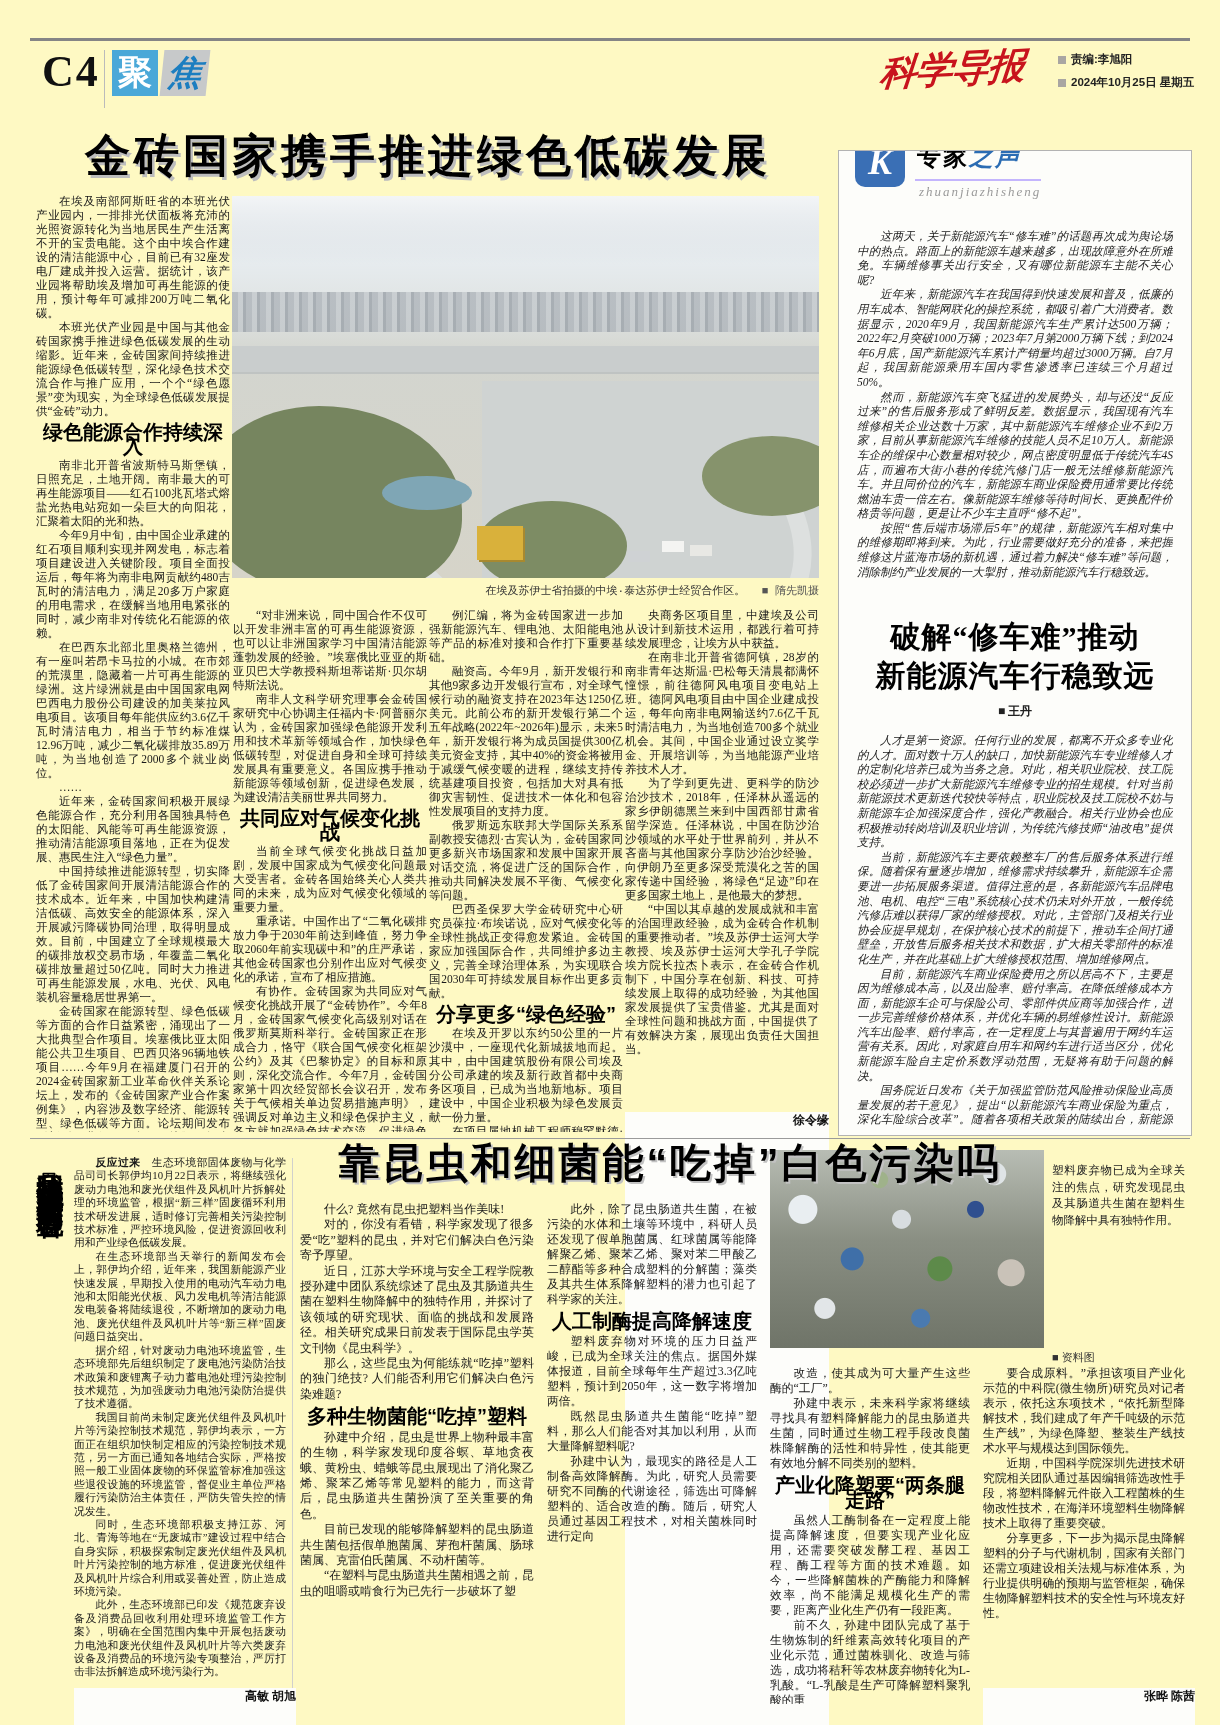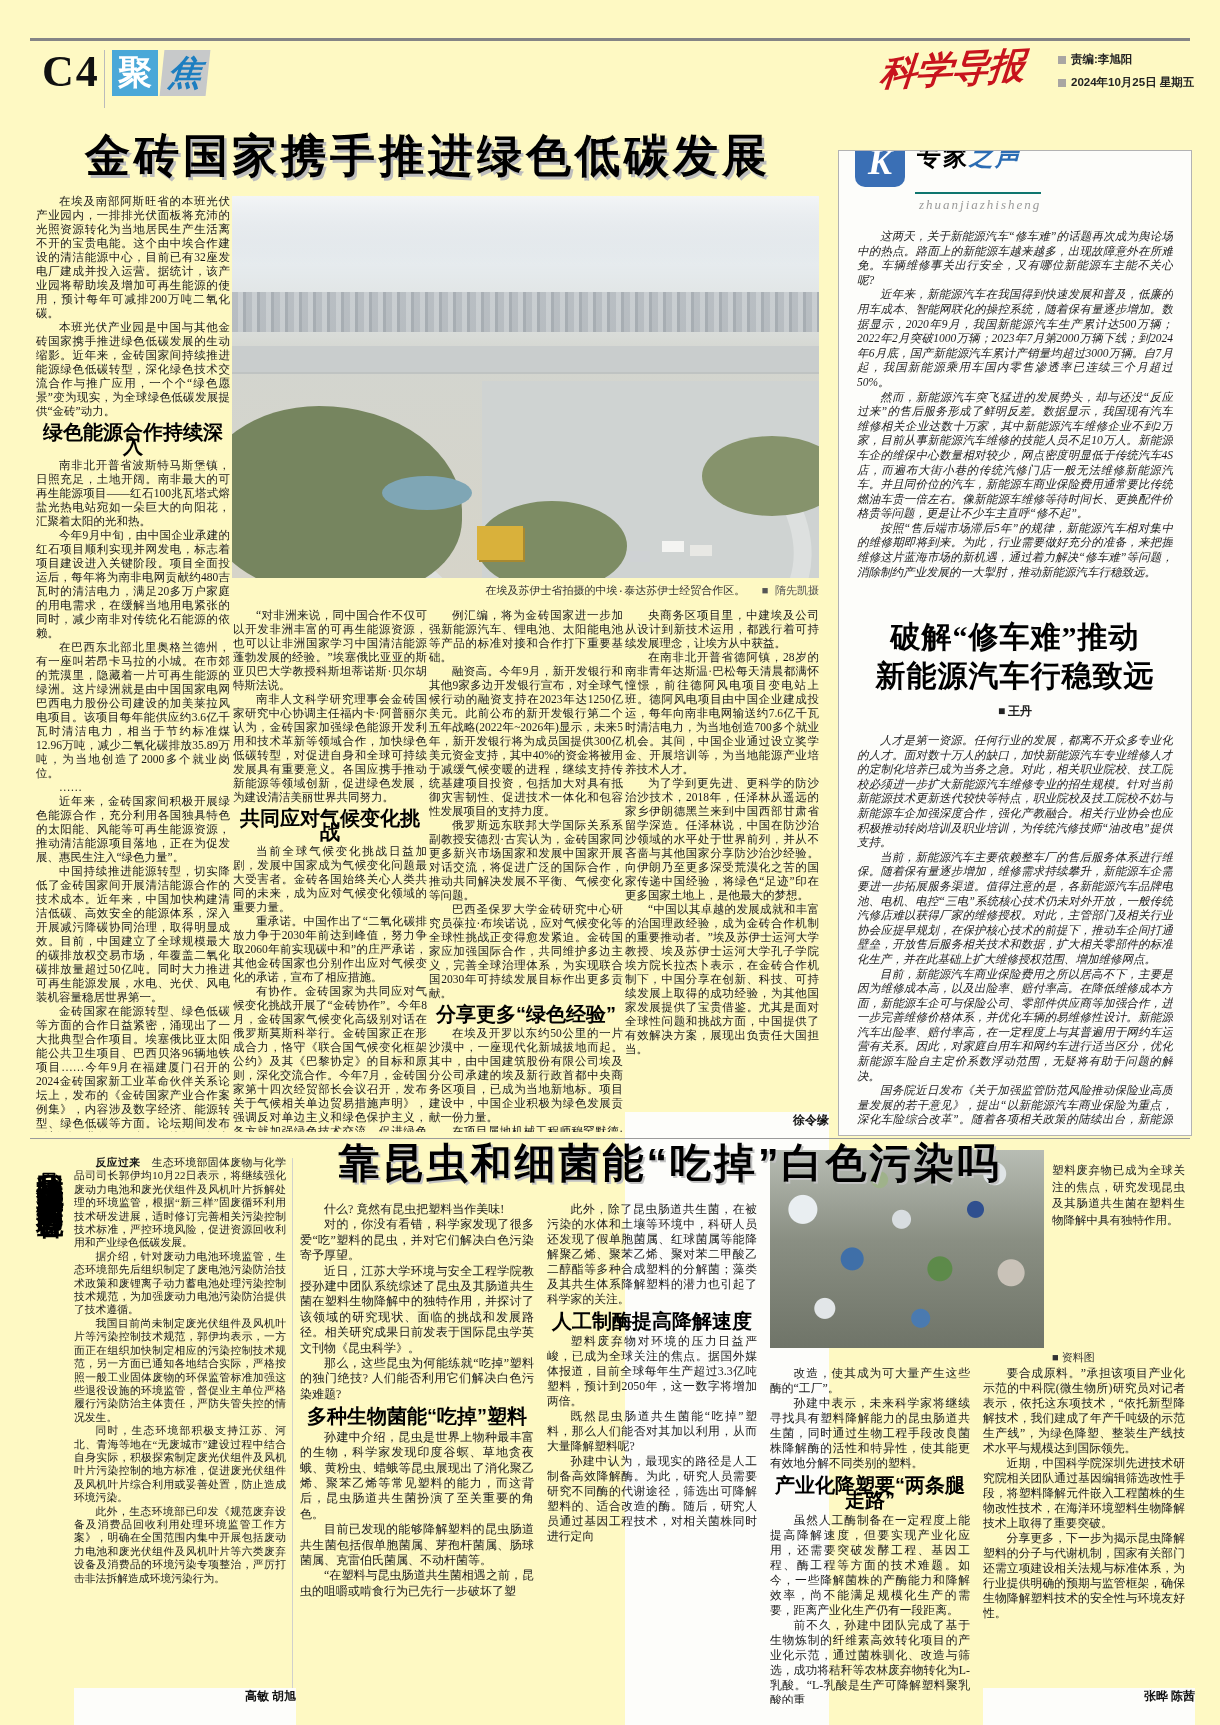--- a/index.html
+++ b/index.html
@@ -47,21 +47,21 @@
   .np-car1{position:absolute;left:430px;top:345px;width:22px;height:11px;background:#f4f4f2;box-shadow:28px 4px 0 #e8e8e4,-34px 10px 0 #cfd2d4;}
   .np-haze{position:absolute;left:0;top:0;width:100%;height:70px;background:linear-gradient(#ffffffcc,#ffffff00);}
   .photo-caption-line{left:232px;top:583px;width:587px;font-size:11px;color:#333;text-align:right;
                       font-family:Liberation Mono, monospace;}
   
   .sidebar{left:838px;top:150px;width:352px;height:984px;border:1px solid #b3b3b3;background:#fdfdfa;overflow:hidden;}
   .sb-logo-row{position:absolute;left:16px;top:-14px;display:flex;align-items:flex-start;gap:10px;background:#fdfdfa;padding-right:14px;}
   .sb-k{width:50px;height:50px;background:#3a6fb5;color:#fff;border-radius:10px;display:flex;align-items:center;
         justify-content:center;font-size:36px;font-weight:900;font-family:"Liberation Serif",serif;font-style:italic;}
   .sb-title-wrap{padding-top:4px;}
-  .sb-title{font-size:24px;letter-spacing:2px;border-bottom:2px solid #0f766e;padding:0 6px 19px 2px;white-space:nowrap;}
+  .sb-title{font-size:24px;letter-spacing:2px;border-bottom:2px solid #c4b5fd;padding:0 6px 6px 2px;white-space:nowrap;}
   .sb-title .t1{font-weight:900;color:#000;font-family:"Liberation Sans",sans-serif;}
   .sb-title .t2{font-weight:700;color:#2b6cb3;font-style:italic;font-family:"Liberation Serif",serif;}
   .sb-pinyin{font-style:italic;color:#999;font-size:13px;letter-spacing:2px;padding:3px 0 0 4px;font-family:"Liberation Serif",serif;}
   .sb-text{position:absolute;left:18px;width:316px;font-size:11.5px;line-height:14.6px;text-align:justify;
            font-style:italic;color:#1b1b1b;overflow:hidden;}
   .sb-intro{top:78px;height:380px;}
   .sb-headline{position:absolute;left:10px;top:466px;width:332px;text-align:center;font-weight:900;
                font-size:30px;line-height:1.3;color:#000;font-family:"Liberation Serif",serif;letter-spacing:1px;}
   .sb-byline{position:absolute;left:0;top:552px;width:100%;text-align:center;font-size:12px;font-weight:700;color:#222;}
   .sb-body{top:582px;height:392px;}
@@ -185,21 +185,21 @@
       <div class="sb-k">K</div>
       <div class="sb-title-wrap">
         <div class="sb-title">
           <span class="t1">专家</span><span class="t2">之声</span>
         </div>
         <div class="sb-pinyin">zhuanjiazhisheng</div>
       </div>
     </div>
     <div class="sb-text sb-intro">
         <p class="para">这两天，关于新能源汽车“修车难”的话题再次成为舆论场中的热点。路面上的新能源车越来越多，出现故障意外在所难免。车辆维修事关出行安全，又有哪位新能源车主能不关心呢?</p>
-        <p class="para">近年来，新能源汽车在我国得到快速发展和普及，低廉的用车成本、智能网联化的操控系统，随着保有量逐步增加。数据显示，2020年9月，我国新能源汽车生产累计达500万辆；2022年2月突破1000万辆；2023年7月第2000万辆下线；到2024年6月底，国产新能源汽车累计产销量均超过3000万辆。自7月起，我国新能源乘用车国内零售渗透率已连续三个月超过50%。</p>
+        <p class="para">近年来，新能源汽车在我国得到快速发展和普及，低廉的用车成本、智能网联化的操控系统，都吸引着广大消费者。数据显示，2020年9月，我国新能源汽车生产累计达500万辆；2022年2月突破1000万辆；2023年7月第2000万辆下线；到2024年6月底，国产新能源汽车累计产销量均超过3000万辆。自7月起，我国新能源乘用车国内零售渗透率已连续三个月超过50%。</p>
         <p class="para">然而，新能源汽车突飞猛进的发展势头，却与还没“反应过来”的售后服务形成了鲜明反差。数据显示，我国现有汽车维修相关企业达数十万家，其中新能源汽车维修企业不到2万家，目前从事新能源汽车维修的技能人员不足10万人。新能源车企的维保中心数量相对较少，网点密度明显低于传统汽车4S店，而遍布大街小巷的传统汽修门店一般无法维修新能源汽车。并且同价位的汽车，新能源车商业保险费用通常要比传统燃油车贵一倍左右。像新能源车维修等待时间长、更换配件价格贵等问题，更是让不少车主直呼“修不起”。</p>
         <p class="para">按照“售后端市场滞后5年”的规律，新能源汽车相对集中的维修期即将到来。为此，行业需要做好充分的准备，来把握维修这片蓝海市场的新机遇，通过着力解决“修车难”等问题，消除制约产业发展的一大掣肘，推动新能源汽车行稳致远。</p>
       </div>
     <div class="sb-headline">
       <div>破解“修车难”推动</div>
       <div>新能源汽车行稳致远</div>
     </div>
     <div class="sb-byline">■ 王丹</div>
     <div class="sb-text sb-body">
         <p class="para">人才是第一资源。任何行业的发展，都离不开众多专业化的人才。面对数十万人的缺口，加快新能源汽车专业维修人才的定制化培养已成为当务之急。对此，相关职业院校、技工院校必须进一步扩大新能源汽车维修专业的招生规模。针对当前新能源技术更新迭代较快等特点，职业院校及技工院校不妨与新能源车企加强深度合作，强化产教融合。相关行业协会也应积极推动转岗培训及职业培训，为传统汽修技师“油改电”提供支持。</p>
@@ -208,20 +208,21 @@
         <p class="para">国务院近日发布《关于加强监管防范风险推动保险业高质量发展的若干意见》，提出“以新能源汽车商业保险为重点，深化车险综合改革”。随着各项相关政策的陆续出台，新能源车险费用高的情况有望不断得到改善。这就有赖于职能部门的努力推动，也离不开保险公司的创新探索。</p>
       </div>
   </div>
 
   <div class="abs bottom-rule"></div>
   <div class="abs vcol-rule"></div>
 
   <div class="abs vhead">我国持续强化『新三样』固废问题的环境监管</div>
   <div class="ncol bl-col">
       <p class="para"><b>反应过来　</b>生态环境部固体废物与化学品司司长郭伊均10月22日表示，将继续强化废动力电池和废光伏组件及风机叶片拆解处理的环境监管，根据“新三样”固废循环利用技术研发进展，适时修订完善相关污染控制技术标准，严控环境风险，促进资源回收利用和产业绿色低碳发展。</p>
+      <p class="para">在生态环境部当天举行的新闻发布会上，郭伊均介绍，近年来，我国新能源产业快速发展，早期投入使用的电动汽车动力电池和太阳能光伏板、风力发电机等清洁能源发电装备将陆续退役，不断增加的废动力电池、废光伏组件及风机叶片等“新三样”固废问题日益突出。</p>
       <p class="para">据介绍，针对废动力电池环境监管，生态环境部先后组织制定了废电池污染防治技术政策和废锂离子动力蓄电池处理污染控制技术规范，为加强废动力电池污染防治提供了技术遵循。</p>
       <p class="para">我国目前尚未制定废光伏组件及风机叶片等污染控制技术规范，郭伊均表示，一方面正在组织加快制定相应的污染控制技术规范，另一方面已通知各地结合实际，严格按照一般工业固体废物的环保监管标准加强这些退役设施的环境监管，督促业主单位严格履行污染防治主体责任，严防失管失控的情况发生。</p>
       <p class="para">同时，生态环境部积极支持江苏、河北、青海等地在“无废城市”建设过程中结合自身实际，积极探索制定废光伏组件及风机叶片污染控制的地方标准，促进废光伏组件及风机叶片综合利用或妥善处置，防止造成环境污染。</p>
       <p class="para">此外，生态环境部已印发《规范废弃设备及消费品回收利用处理环境监管工作方案》，明确在全国范围内集中开展包括废动力电池和废光伏组件及风机叶片等六类废弃设备及消费品的环境污染专项整治，严厉打击非法拆解造成环境污染行为。</p>
     </div>
   <div class="abs by-abs" style="left:74px;top:1688px;width:212px;text-align:right;">高敏 胡旭</div>
 
   <div class="abs waste-photo"></div>
   <div class="abs waste-caption">塑料废弃物已成为全球关注的焦点，研究发现昆虫及其肠道共生菌在塑料生物降解中具有独特作用。</div>
   <div class="abs bm-headline">靠昆虫和细菌能“吃掉”白色污染吗</div>

